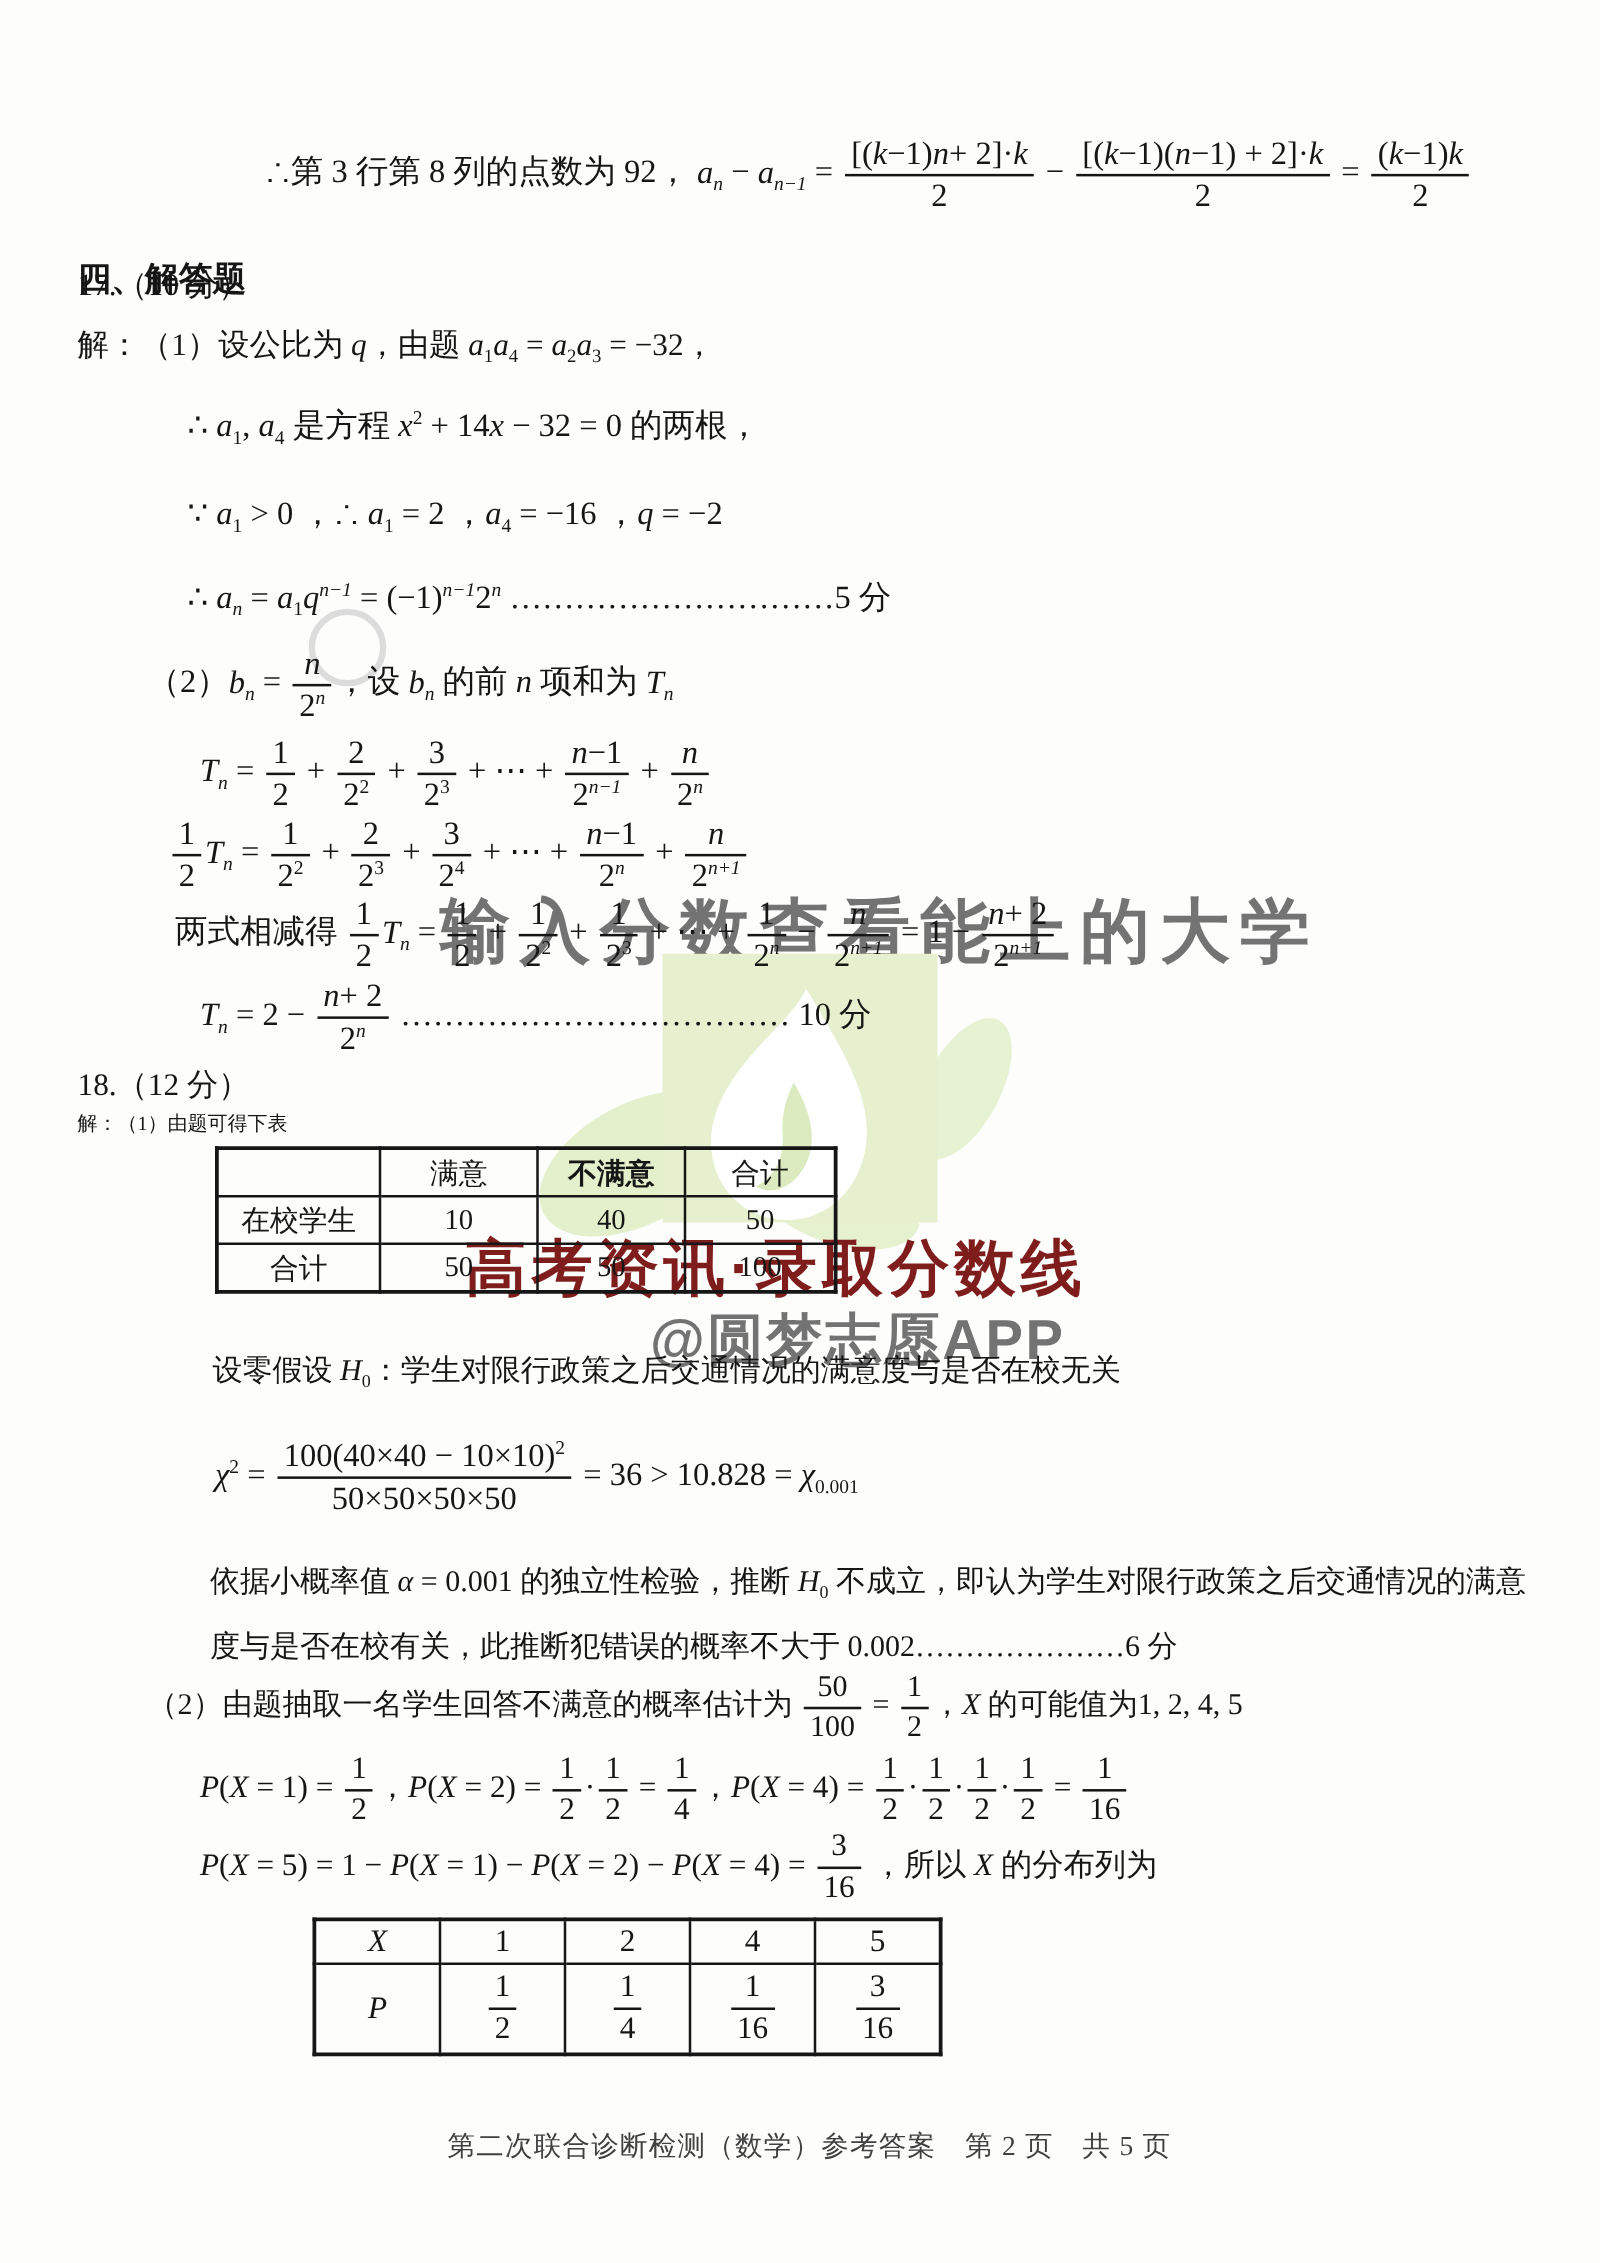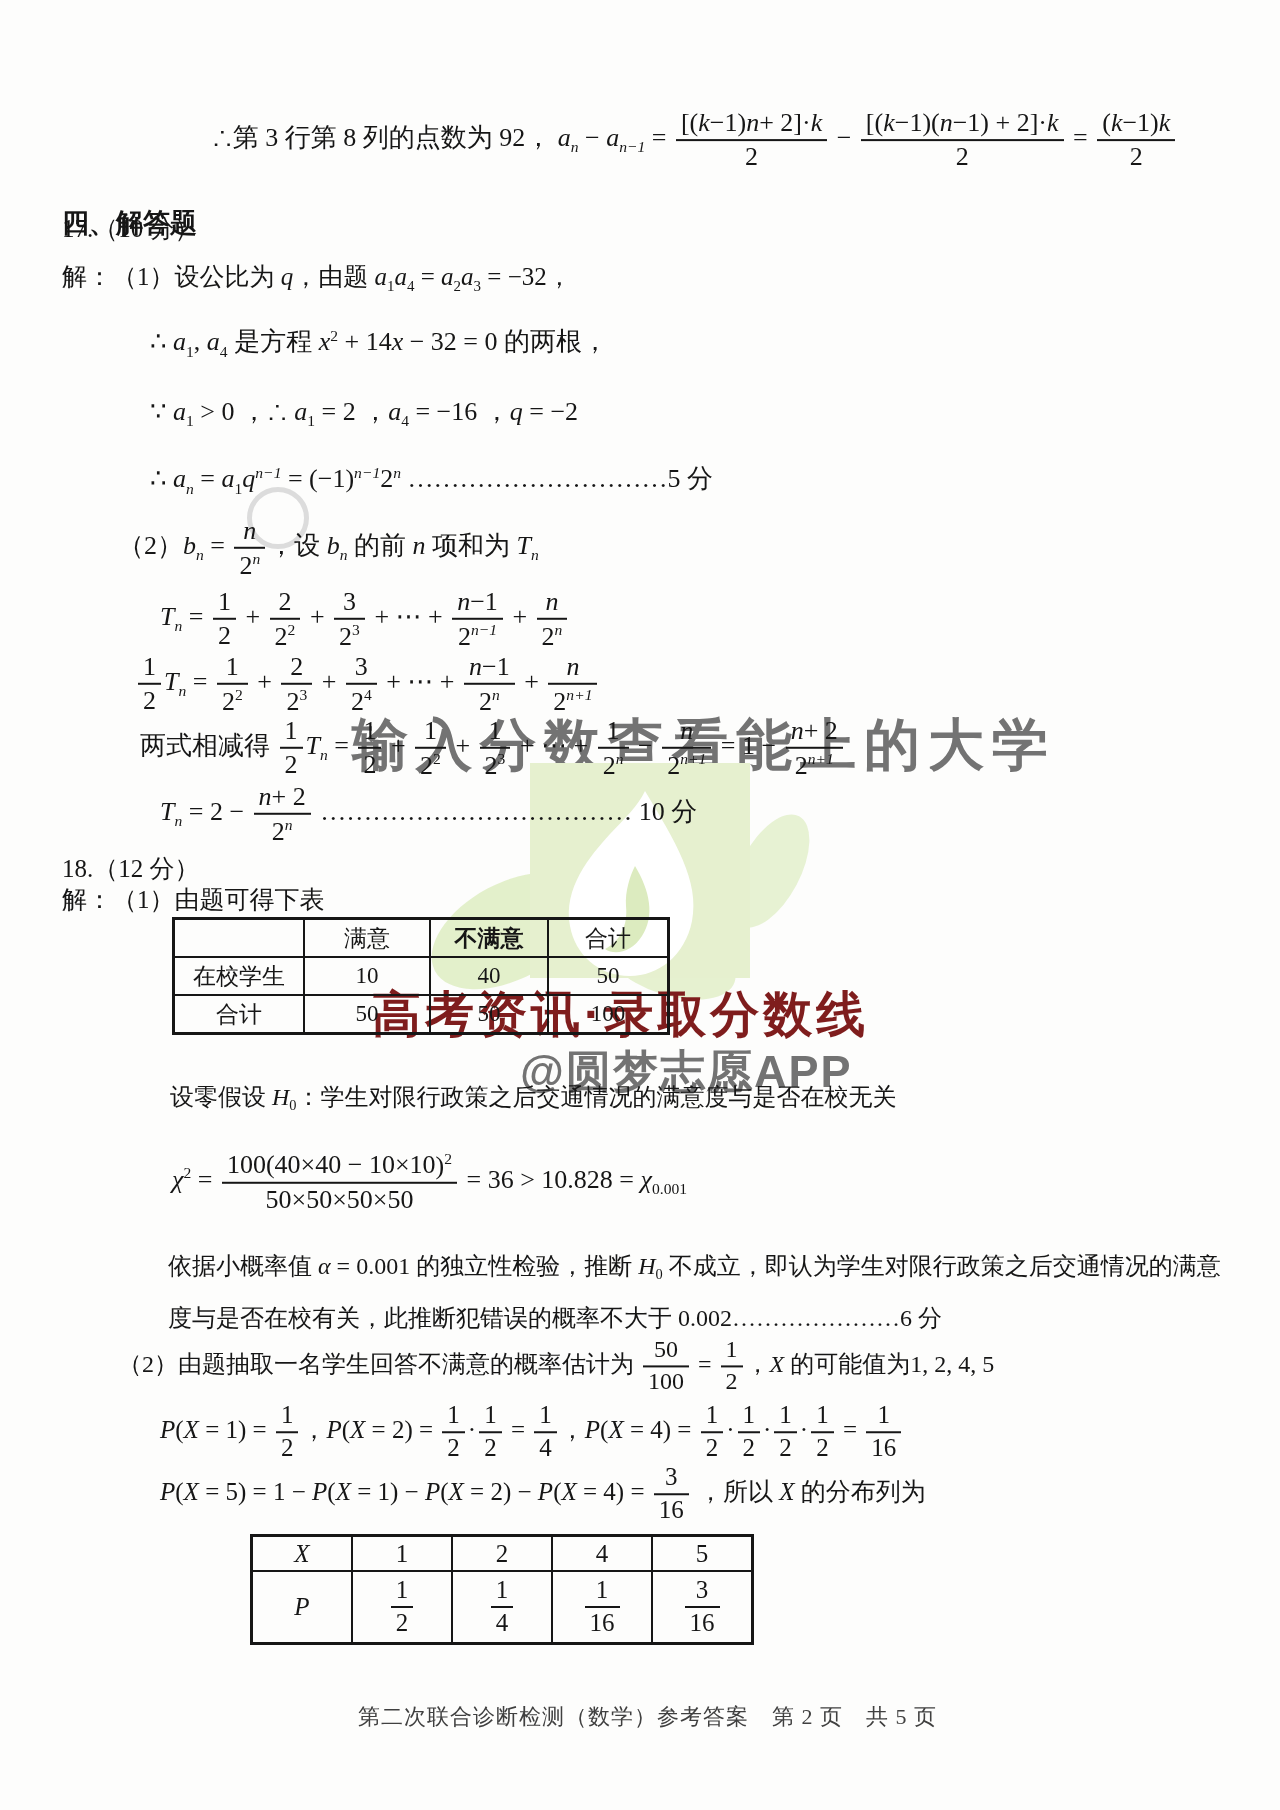--- a/index.html
+++ b/index.html
@@ -66,21 +66,21 @@
   <div class="line" style="left:62px;top:278px;font-size:25px;"><span class="t">解：（1）设公比为 </span><span class="it">q</span><span class="t">，由题 </span><span class="grp"><span class="it">a</span><sub class="t">1</sub></span><span class="grp"><span class="it">a</span><sub class="t">4</sub></span><span class="t"> = </span><span class="grp"><span class="it">a</span><sub class="t">2</sub></span><span class="grp"><span class="it">a</span><sub class="t">3</sub></span><span class="t"> = −32，</span></div>
   <div class="line" style="left:150px;top:343px;"><span class="t">∴ </span><span class="grp"><span class="it">a</span><sub class="t">1</sub></span><span class="t">, </span><span class="grp"><span class="it">a</span><sub class="t">4</sub></span><span class="t"> 是方程 </span><span class="grp"><span class="it">x</span><sup class="t">2</sup></span><span class="t"> + 14</span><span class="it">x</span><span class="t"> − 32 = 0 的两根，</span></div>
   <div class="line" style="left:150px;top:413px;"><span class="t">∵ </span><span class="grp"><span class="it">a</span><sub class="t">1</sub></span><span class="t"> &gt; 0 ，∴ </span><span class="grp"><span class="it">a</span><sub class="t">1</sub></span><span class="t"> = 2 ，</span><span class="grp"><span class="it">a</span><sub class="t">4</sub></span><span class="t"> = −16 ，</span><span class="it">q</span><span class="t"> = −2</span></div>
   <div class="line" style="left:150px;top:480px;"><span class="t">∴ </span><span class="grp"><span class="it">a</span><sub class="it">n</sub></span><span class="t"> = </span><span class="grp"><span class="it">a</span><sub class="t">1</sub></span><span class="grp"><span class="it">q</span><sup class="it">n−1</sup></span><span class="t"> = </span><span class="grp"><span class="t">(−1)</span><sup class="it">n−1</sup></span><span class="grp"><span class="t">2</span><sup class="it">n</sup></span><span class="t"> …………………………5 分</span></div>
   <div class="line" style="left:118px;top:548px;"><span class="t">（2）</span><span class="grp"><span class="it">b</span><sub class="it">n</sub></span><span class="t"> = </span><span class="frac"><span class="num"><span class="it">n</span></span><span class="den"><span class="grp"><span class="t">2</span><sup class="it">n</sup></span></span></span><span class="t">，设 </span><span class="grp"><span class="it">b</span><sub class="it">n</sub></span><span class="t"> 的前 </span><span class="it">n</span><span class="t"> 项和为 </span><span class="grp"><span class="it">T</span><sub class="it">n</sub></span></div>
   <div class="line" style="left:160px;top:619px;"><span class="grp"><span class="it">T</span><sub class="it">n</sub></span><span class="t"> = </span><span class="frac"><span class="num"><span class="t">1</span></span><span class="den"><span class="t">2</span></span></span><span class="t"> + </span><span class="frac"><span class="num"><span class="t">2</span></span><span class="den"><span class="grp"><span class="t">2</span><sup class="t">2</sup></span></span></span><span class="t"> + </span><span class="frac"><span class="num"><span class="t">3</span></span><span class="den"><span class="grp"><span class="t">2</span><sup class="t">3</sup></span></span></span><span class="t"> + ⋯ + </span><span class="frac"><span class="num"><span class="it">n</span><span class="t">−1</span></span><span class="den"><span class="grp"><span class="t">2</span><sup class="it">n−1</sup></span></span></span><span class="t"> + </span><span class="frac"><span class="num"><span class="it">n</span></span><span class="den"><span class="grp"><span class="t">2</span><sup class="it">n</sup></span></span></span></div>
   <div class="line" style="left:135px;top:684px;"><span class="frac"><span class="num"><span class="t">1</span></span><span class="den"><span class="t">2</span></span></span><span class="grp"><span class="it">T</span><sub class="it">n</sub></span><span class="t"> = </span><span class="frac"><span class="num"><span class="t">1</span></span><span class="den"><span class="grp"><span class="t">2</span><sup class="t">2</sup></span></span></span><span class="t"> + </span><span class="frac"><span class="num"><span class="t">2</span></span><span class="den"><span class="grp"><span class="t">2</span><sup class="t">3</sup></span></span></span><span class="t"> + </span><span class="frac"><span class="num"><span class="t">3</span></span><span class="den"><span class="grp"><span class="t">2</span><sup class="t">4</sup></span></span></span><span class="t"> + ⋯ + </span><span class="frac"><span class="num"><span class="it">n</span><span class="t">−1</span></span><span class="den"><span class="grp"><span class="t">2</span><sup class="it">n</sup></span></span></span><span class="t"> + </span><span class="frac"><span class="num"><span class="it">n</span></span><span class="den"><span class="grp"><span class="t">2</span><sup class="it">n+1</sup></span></span></span></div>
   <div class="line" style="left:140px;top:748px;"><span class="t">两式相减得 </span><span class="frac"><span class="num"><span class="t">1</span></span><span class="den"><span class="t">2</span></span></span><span class="grp"><span class="it">T</span><sub class="it">n</sub></span><span class="t"> = </span><span class="frac"><span class="num"><span class="t">1</span></span><span class="den"><span class="t">2</span></span></span><span class="t"> + </span><span class="frac"><span class="num"><span class="t">1</span></span><span class="den"><span class="grp"><span class="t">2</span><sup class="t">2</sup></span></span></span><span class="t"> + </span><span class="frac"><span class="num"><span class="t">1</span></span><span class="den"><span class="grp"><span class="t">2</span><sup class="t">3</sup></span></span></span><span class="t"> + ⋯ + </span><span class="frac"><span class="num"><span class="t">1</span></span><span class="den"><span class="grp"><span class="t">2</span><sup class="it">n</sup></span></span></span><span class="t"> − </span><span class="frac"><span class="num"><span class="it">n</span></span><span class="den"><span class="grp"><span class="t">2</span><sup class="it">n+1</sup></span></span></span><span class="t"> = 1 − </span><span class="frac"><span class="num"><span class="it">n</span><span class="t">+ 2</span></span><span class="den"><span class="grp"><span class="t">2</span><sup class="it">n+1</sup></span></span></span></div>
   <div class="line" style="left:160px;top:814px;"><span class="grp"><span class="it">T</span><sub class="it">n</sub></span><span class="t"> = 2 − </span><span class="frac"><span class="num"><span class="it">n</span><span class="t">+ 2</span></span><span class="den"><span class="grp"><span class="t">2</span><sup class="it">n</sup></span></span></span><span class="t"> ……………………………… 10 分</span></div>
   <div class="line" style="left:62px;top:869px;font-size:25px;"><span class="t">18.（12 分）</span></div>
-  <div class="line" style="left:62px;top:900px;font-size:25px;"><span class="t">解：（1）由题可得下表</span></div>
+  <div class="line" style="left:62px;top:900px;font-size:16px;"><span class="t">解：（1）由题可得下表</span></div>
   <div class="line" style="left:170px;top:1098px;font-size:24px;"><span class="t">设零假设 </span><span class="grp"><span class="it">H</span><sub class="t">0</sub></span><span class="t">：学生对限行政策之后交通情况的满意度与是否在校无关</span></div>
   <div class="line" style="left:172px;top:1182px;"><span class="grp"><span class="it">χ</span><sup class="t">2</sup></span><span class="t"> = </span><span class="frac"><span class="num"><span class="t">100(40×40 − 10×10</span><span class="grp"><span class="t">)</span><sup class="t">2</sup></span></span><span class="den"><span class="t">50×50×50×50</span></span></span><span class="t"> = 36 &gt; 10.828 = </span><span class="grp"><span class="it">χ</span><sub class="t">0.001</sub></span></div>
   <div class="line" style="left:168px;top:1267px;font-size:24px;"><span class="t">依据小概率值 </span><span class="it">α</span><span class="t"> = 0.001 的独立性检验，推断 </span><span class="grp"><span class="it">H</span><sub class="t">0</sub></span><span class="t"> 不成立，即认为学生对限行政策之后交通情况的满意</span></div>
   <div class="line" style="left:168px;top:1318px;font-size:24px;"><span class="t">度与是否在校有关，此推断犯错误的概率不大于 0.002…………………6 分</span></div>
   <div class="line" style="left:118px;top:1366px;font-size:24px;"><span class="t">（2）由题抽取一名学生回答不满意的概率估计为 </span><span class="frac"><span class="num"><span class="t">50</span></span><span class="den"><span class="t">100</span></span></span><span class="t"> = </span><span class="frac"><span class="num"><span class="t">1</span></span><span class="den"><span class="t">2</span></span></span><span class="t">，</span><span class="it">X</span><span class="t"> 的可能值为1, 2, 4, 5</span></div>
   <div class="line" style="left:160px;top:1432px;font-size:25px;"><span class="it">P</span><span class="t">(</span><span class="it">X</span><span class="t"> = 1) = </span><span class="frac"><span class="num"><span class="t">1</span></span><span class="den"><span class="t">2</span></span></span><span class="t">，</span><span class="it">P</span><span class="t">(</span><span class="it">X</span><span class="t"> = 2) = </span><span class="frac"><span class="num"><span class="t">1</span></span><span class="den"><span class="t">2</span></span></span><span class="t">·</span><span class="frac"><span class="num"><span class="t">1</span></span><span class="den"><span class="t">2</span></span></span><span class="t"> = </span><span class="frac"><span class="num"><span class="t">1</span></span><span class="den"><span class="t">4</span></span></span><span class="t">，</span><span class="it">P</span><span class="t">(</span><span class="it">X</span><span class="t"> = 4) = </span><span class="frac"><span class="num"><span class="t">1</span></span><span class="den"><span class="t">2</span></span></span><span class="t">·</span><span class="frac"><span class="num"><span class="t">1</span></span><span class="den"><span class="t">2</span></span></span><span class="t">·</span><span class="frac"><span class="num"><span class="t">1</span></span><span class="den"><span class="t">2</span></span></span><span class="t">·</span><span class="frac"><span class="num"><span class="t">1</span></span><span class="den"><span class="t">2</span></span></span><span class="t"> = </span><span class="frac"><span class="num"><span class="t">1</span></span><span class="den"><span class="t">16</span></span></span></div>
   <div class="line" style="left:160px;top:1494px;font-size:25px;"><span class="it">P</span><span class="t">(</span><span class="it">X</span><span class="t"> = 5) = 1 − </span><span class="it">P</span><span class="t">(</span><span class="it">X</span><span class="t"> = 1) − </span><span class="it">P</span><span class="t">(</span><span class="it">X</span><span class="t"> = 2) − </span><span class="it">P</span><span class="t">(</span><span class="it">X</span><span class="t"> = 4) = </span><span class="frac"><span class="num"><span class="t">3</span></span><span class="den"><span class="t">16</span></span></span><span class="t"> ，所以 </span><span class="it">X</span><span class="t"> 的分布列为</span></div>
 
   <table class="tbl" id="table1">
     <tbody>

